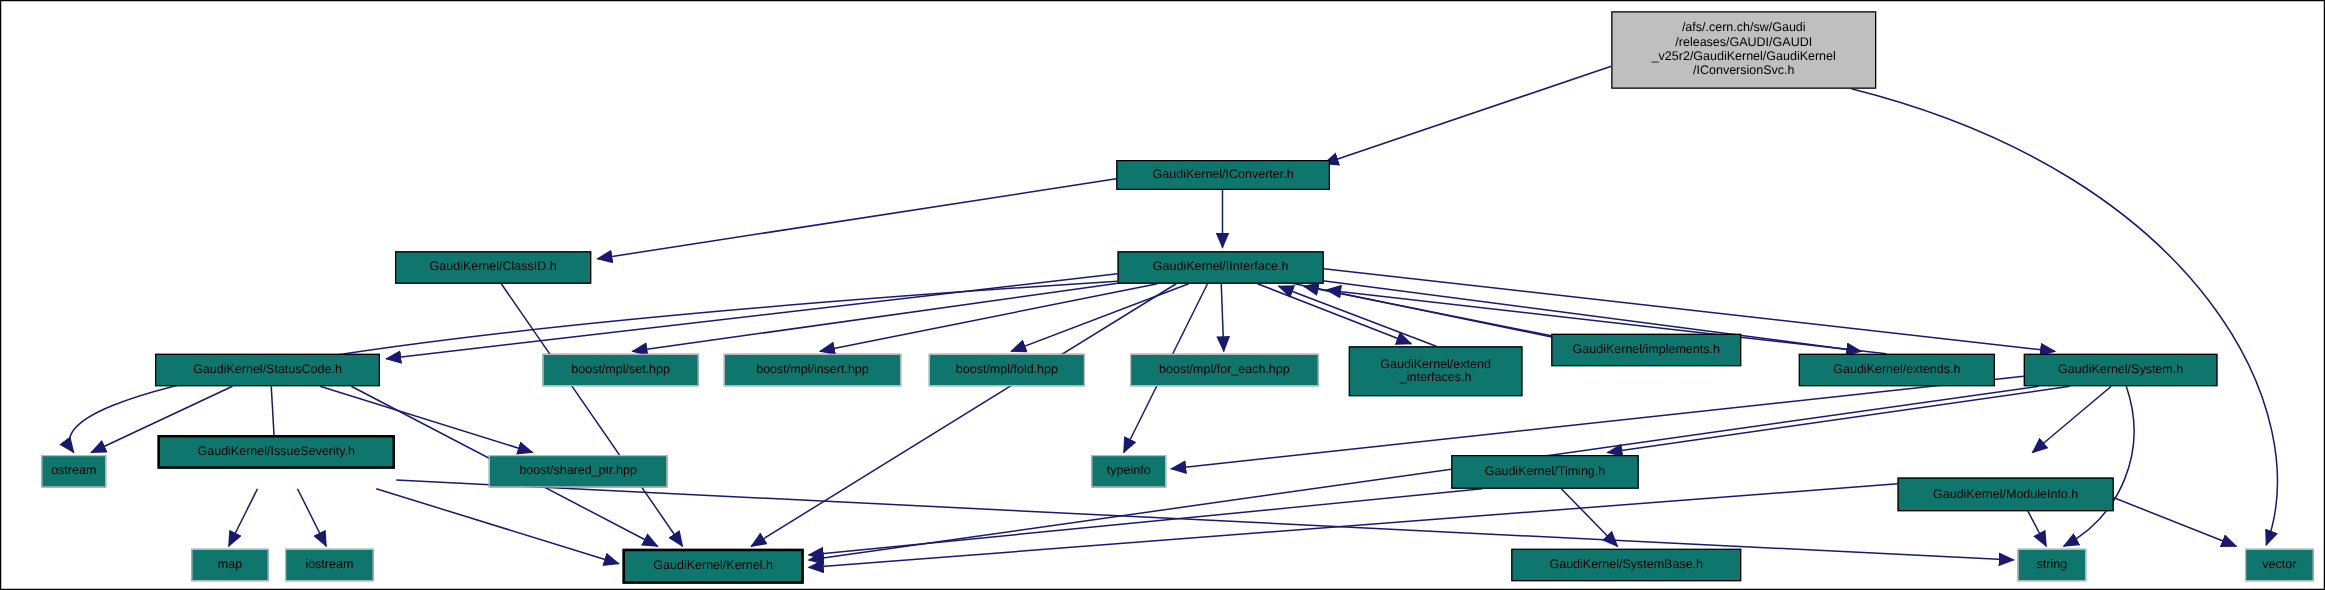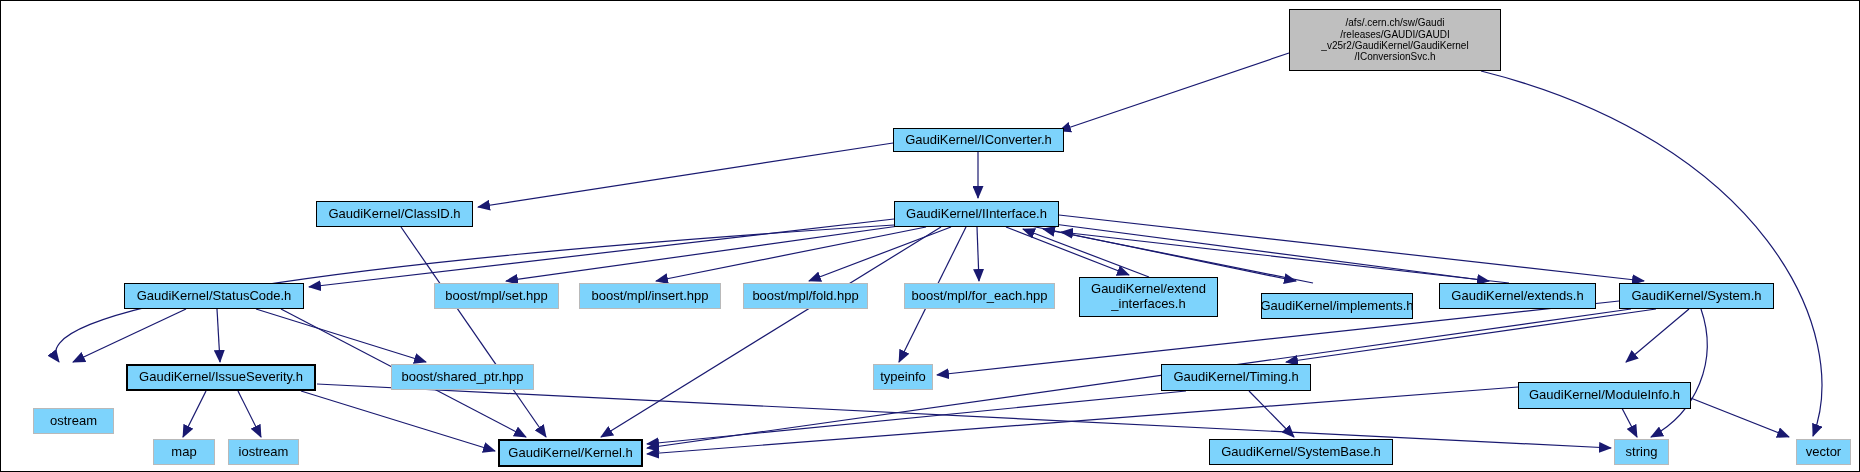--- a/index.html
+++ b/index.html
@@ -20,24 +20,24 @@
     z-index: 1;
   }
   .node {
     position: absolute;
     z-index: 2;
     display: flex;
     align-items: center;
     justify-content: center;
     text-align: center;
     box-sizing: border-box;
-    background: #7dd3fc;
+    background: #0f766e;
     border: 1px solid #000000;
     color: #000000;
-    font-size: 13px;
+    font-size: 10px;
     line-height: 1.14;
     white-space: pre-line;
     padding: 1px 3px;
     cursor: default;
   }
   .node--documented { border-color: #000000; }
   .node--external   { border-color: #b9b9b9; }
   .node--root       { background: #bfbfbf; border-color: #000000; font-size: 10px; }
   .node--bold       { border-width: 2px; }
 </style>
@@ -100,25 +100,25 @@
       <div class="node node--documented" style="left: 892px; top: 127px; width: 171px; height: 24px;">GaudiKernel/IConverter.h</div>
       <div class="node node--documented" style="left: 315px; top: 200px; width: 157px; height: 26px;">GaudiKernel/ClassID.h</div>
       <div class="node node--documented" style="left: 893px; top: 200px; width: 165px; height: 26px;">GaudiKernel/IInterface.h</div>
       <div class="node node--documented" style="left: 123px; top: 282px; width: 180px; height: 26px;">GaudiKernel/StatusCode.h</div>
       <div class="node node--external" style="left: 433px; top: 282px; width: 125px; height: 26px;">boost/mpl/set.hpp</div>
       <div class="node node--external" style="left: 578px; top: 282px; width: 142px; height: 26px;">boost/mpl/insert.hpp</div>
       <div class="node node--external" style="left: 742px; top: 282px; width: 125px; height: 26px;">boost/mpl/fold.hpp</div>
       <div class="node node--external" style="left: 903px; top: 282px; width: 151px; height: 26px;">boost/mpl/for_each.hpp</div>
       <div class="node node--documented" style="left: 1078px; top: 276px; width: 139px; height: 40px;">GaudiKernel/extend
 _interfaces.h</div>
-      <div class="node node--documented" style="left: 1240px; top: 292px; width: 152px; height: 26px; margin-left: 20px;">GaudiKernel/implements.h</div>
+      <div class="node node--documented" style="left: 1240px; top: 266px; width: 152px; height: 26px;">GaudiKernel/implements.h</div>
       <div class="node node--documented" style="left: 1438px; top: 282px; width: 157px; height: 26px;">GaudiKernel/extends.h</div>
       <div class="node node--documented" style="left: 1618px; top: 282px; width: 155px; height: 26px;">GaudiKernel/System.h</div>
-      <div class="node node--external" style="left: 32px; top: 363px; width: 81px; height: 26px; margin-top: 44px;">ostream</div>
-      <div class="node node--documented node--bold" style="left: 125px; top: 363px; width: 190px; height: 27px;">GaudiKernel/IssueSeverity.h</div>
+      <div class="node node--external" style="left: 32px; top: 363px; width: 52px; height: 26px;">ostream</div>
+      <div class="node node--documented node--bold" style="left: 125px; top: 347px; width: 190px; height: 27px;">GaudiKernel/IssueSeverity.h</div>
       <div class="node node--external" style="left: 390px; top: 363px; width: 143px; height: 26px;">boost/shared_ptr.hpp</div>
       <div class="node node--external" style="left: 872px; top: 363px; width: 60px; height: 26px;">typeinfo</div>
       <div class="node node--documented" style="left: 1160px; top: 363px; width: 150px; height: 27px;">GaudiKernel/Timing.h</div>
       <div class="node node--documented" style="left: 1517px; top: 381px; width: 173px; height: 27px;">GaudiKernel/ModuleInfo.h</div>
       <div class="node node--external" style="left: 152px; top: 438px; width: 62px; height: 26px;">map</div>
       <div class="node node--external" style="left: 227px; top: 438px; width: 71px; height: 26px;">iostream</div>
       <div class="node node--documented node--bold" style="left: 497px; top: 438px; width: 145px; height: 28px;">GaudiKernel/Kernel.h</div>
       <div class="node node--documented" style="left: 1208px; top: 438px; width: 184px; height: 26px;">GaudiKernel/SystemBase.h</div>
       <div class="node node--external" style="left: 1613px; top: 438px; width: 55px; height: 26px;">string</div>
       <div class="node node--external" style="left: 1795px; top: 438px; width: 55px; height: 26px;">vector</div>

